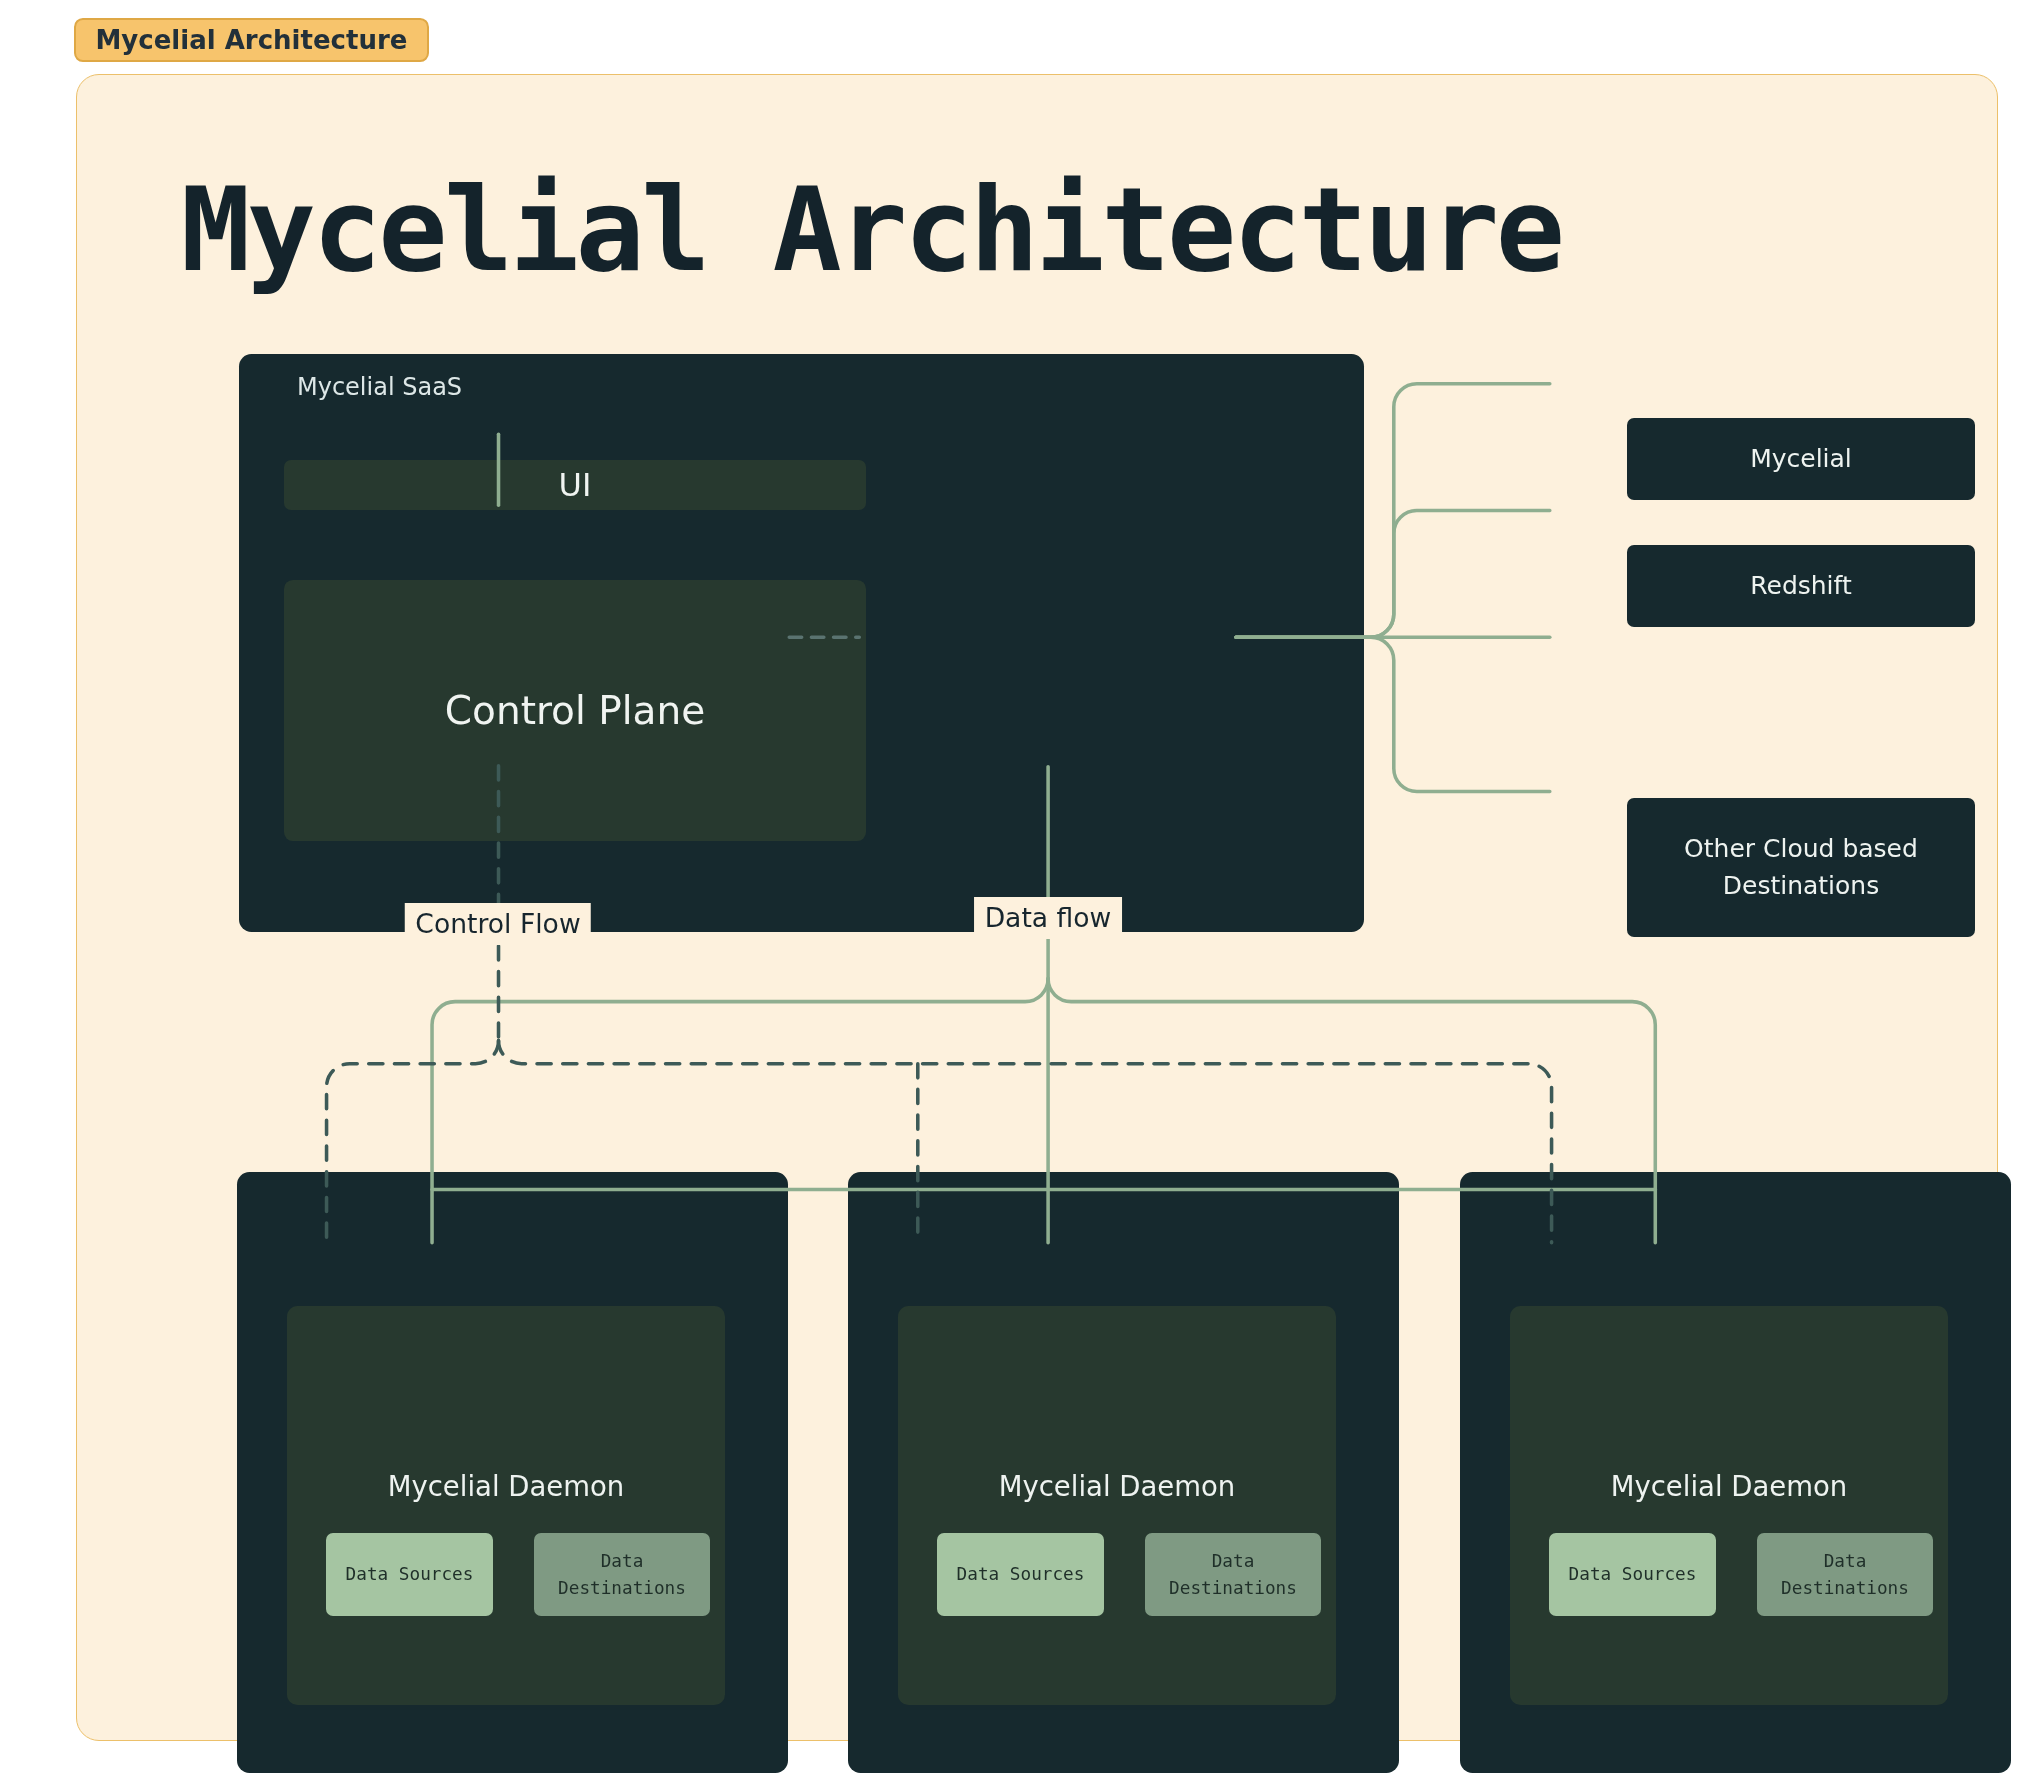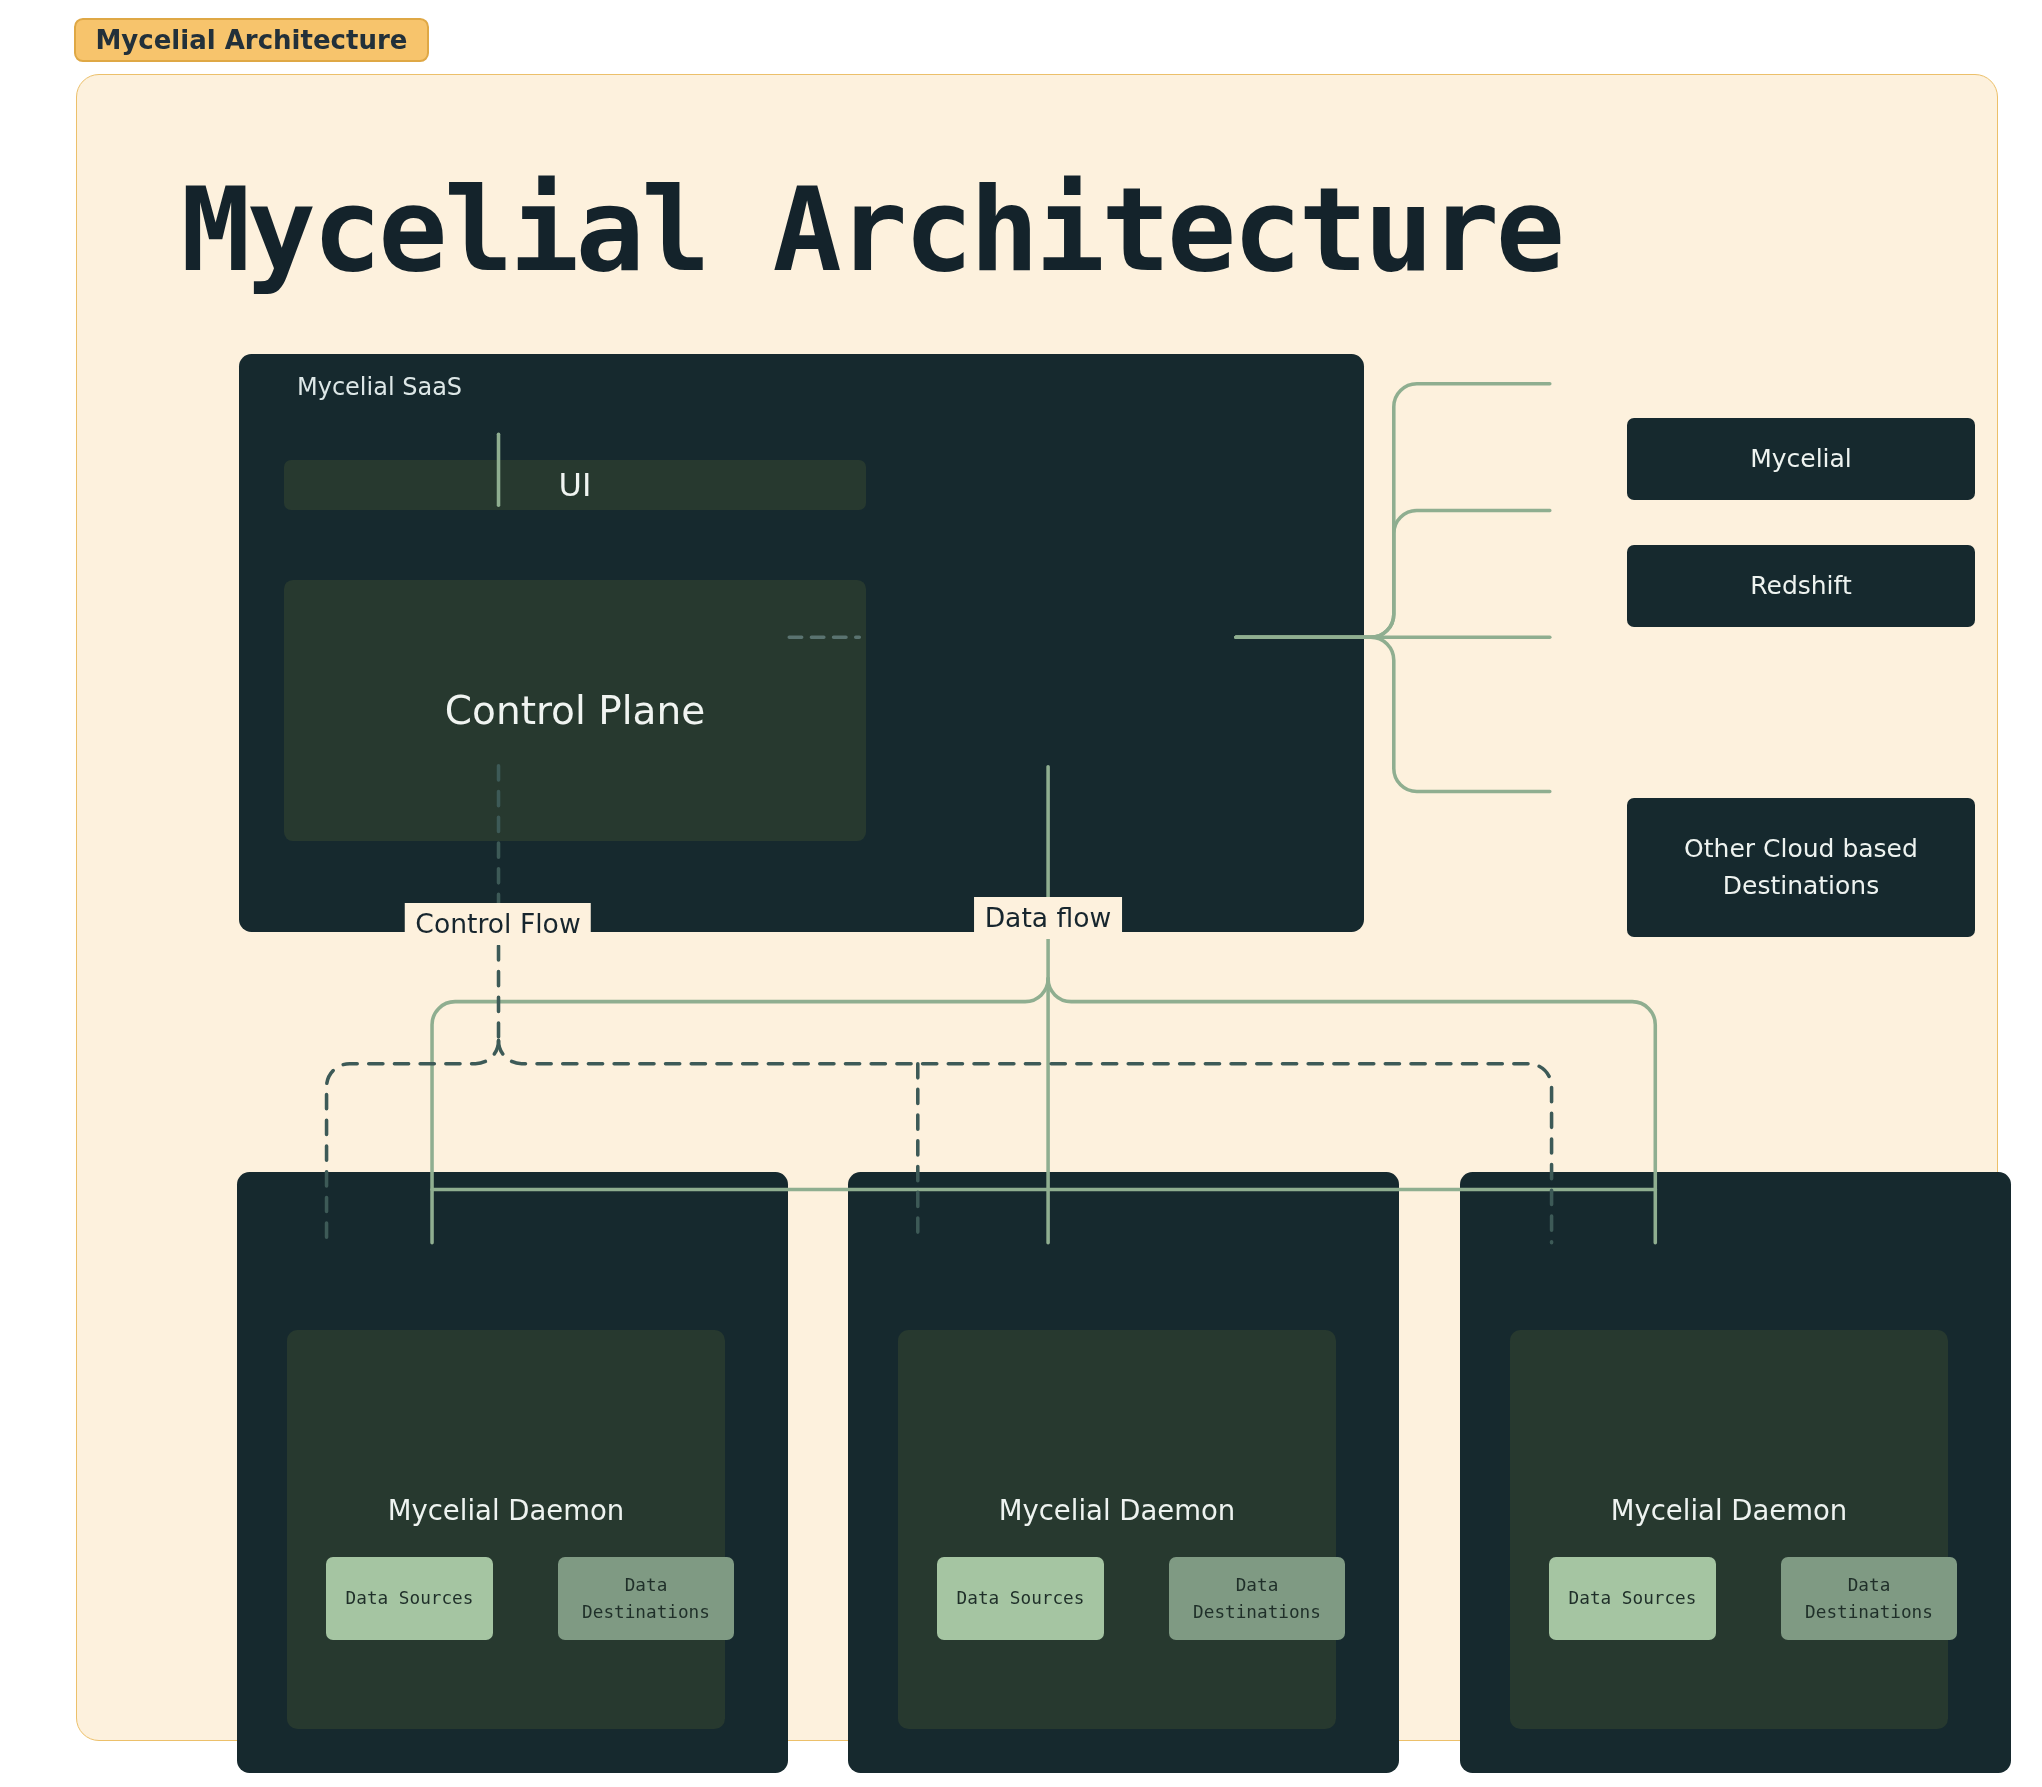--- a/index.html
+++ b/index.html
@@ -57,25 +57,25 @@
 
   .flow-label{
     font-size:26.6px;color:#17262e;background:#fdf1dd;
     padding:5.3px 10.6px;z-index:6;transform:translateX(-50%);white-space:nowrap;
   }
   .label-control{left:498px;top:903px;}
   .label-data{left:1048px;top:897px;}
 
   .daemon-outer{top:1097px;width:551px;height:601px;}
   .outer-1{left:160px;} .outer-2{left:771px;} .outer-3{left:1383px;}
-  .daemon-inner{position:absolute;left:50px;top:158px;width:438px;height:399px;
+  .daemon-inner{position:absolute;left:50px;top:134px;width:438px;height:399px;
     background:#27392f;border-radius:10.6px;}
   .daemon-title{position:absolute;top:164px;left:0;width:100%;text-align:center;
     font-size:27.5px;color:#eef3f0;}
-  .chip-row{position:absolute;left:39px;top:227px;display:flex;gap:65px;}
+  .chip-row{position:absolute;left:39px;top:227px;display:flex;gap:41px;}
   .chip{height:83px;border-radius:7px;display:flex;align-items:center;justify-content:center;
     text-align:center;font-family:"DejaVu Sans Mono","Liberation Mono",monospace;
     font-size:17.7px;line-height:1.5;color:#1f2f29;padding:0 8.9px;box-sizing:border-box;}
   .chip-sources{width:167px;background:#a5c5a2;}
   .chip-dest{width:176px;background:#7f9a83;}
 
   svg.wires{position:absolute;left:0;top:0;z-index:5;pointer-events:none;}
   .wire-green{stroke:#8fae90;stroke-width:4;fill:none;stroke-linecap:round;}
   .wire-dash{stroke:#3d5a57;stroke-width:4;fill:none;stroke-linecap:round;stroke-dasharray:16 13;}
   .wire-dash-light{stroke:#5a7370;stroke-width:4;fill:none;stroke-linecap:round;stroke-dasharray:14 11;}

